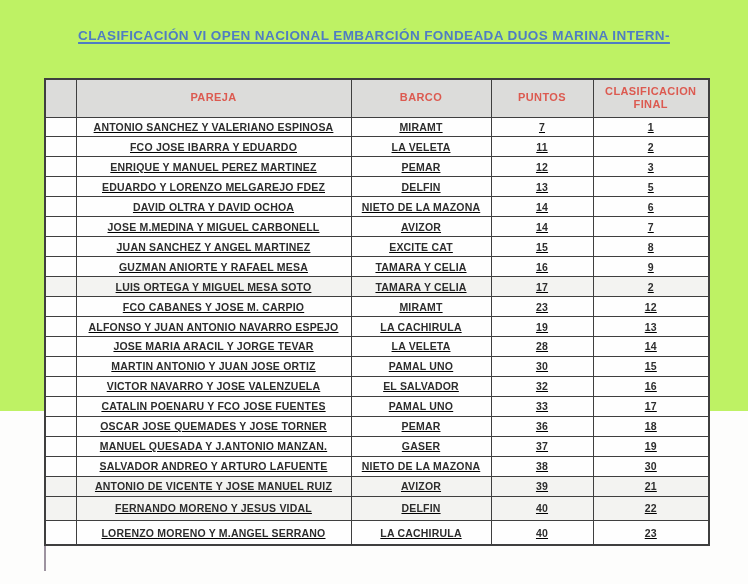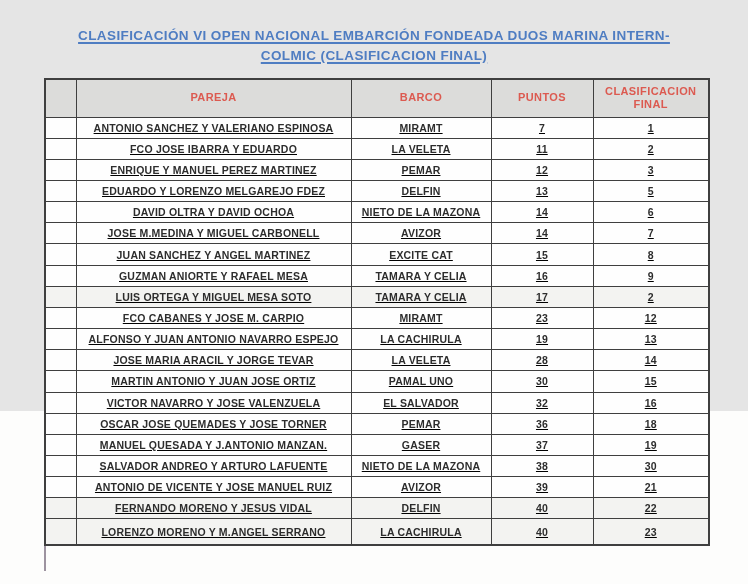--- a/index.html
+++ b/index.html
@@ -12,21 +12,21 @@
   * { margin: 0; padding: 0; box-sizing: border-box; }
   html, body {
     width: 748px; height: 584px;
     background: #fdfdfc;
     font-family: "Liberation Sans", sans-serif;
     overflow: hidden;
   }
   .page {
     position: relative;
     width: 748px; height: 411px;
-    background: #e5e5e5;
+    background: #bef264;
   }
   .doc-title {
     position: absolute;
     top: 26px; left: 24px; right: 24px;
     text-align: center;
     color: var(--title-blue);
     font-weight: bold;
     font-size: 13.5px;
     letter-spacing: 0.4px;
     line-height: 1.45;
@@ -86,21 +86,20 @@
     opacity: 0.65;
   }
 </style>
 </head>
 <body>
 
 <div class="page">
 
   <div class="doc-title">
     <div class="line">CLASIFICACIÓN VI OPEN NACIONAL EMBARCIÓN FONDEADA DUOS MARINA INTERN-</div>
-    <div class="line">COLMIC (CLASIFICACION FINAL)</div>
   </div>
 
   <div class="table-wrap">
     <table class="results-table">
       <colgroup>
         <col style="width:31px">
         <col style="width:275px">
         <col style="width:140px">
         <col style="width:102px">
         <col style="width:116px">
@@ -222,20 +221,27 @@
   </tr>
 
   <tr>
     <td></td>
     <td>VICTOR NAVARRO Y JOSE VALENZUELA</td>
     <td>EL SALVADOR</td>
     <td>32</td>
     <td>16</td>
   </tr>
 
+  <tr>
+    <td></td>
+    <td>CATALIN POENARU Y FCO JOSE FUENTES</td>
+    <td>PAMAL UNO</td>
+    <td>33</td>
+    <td>17</td>
+  </tr>
 
   <tr>
     <td></td>
     <td>OSCAR JOSE QUEMADES Y JOSE TORNER</td>
     <td>PEMAR</td>
     <td>36</td>
     <td>18</td>
   </tr>
 
   <tr>

